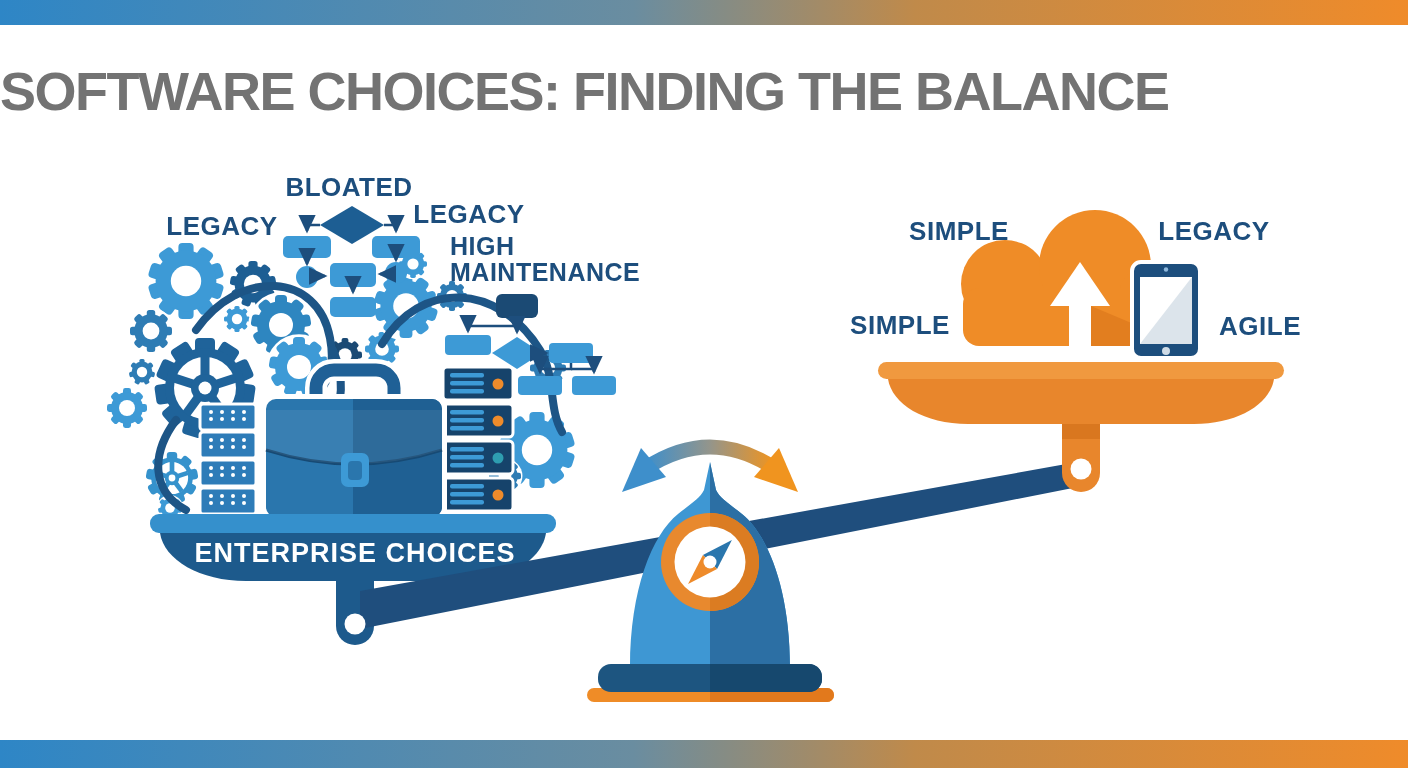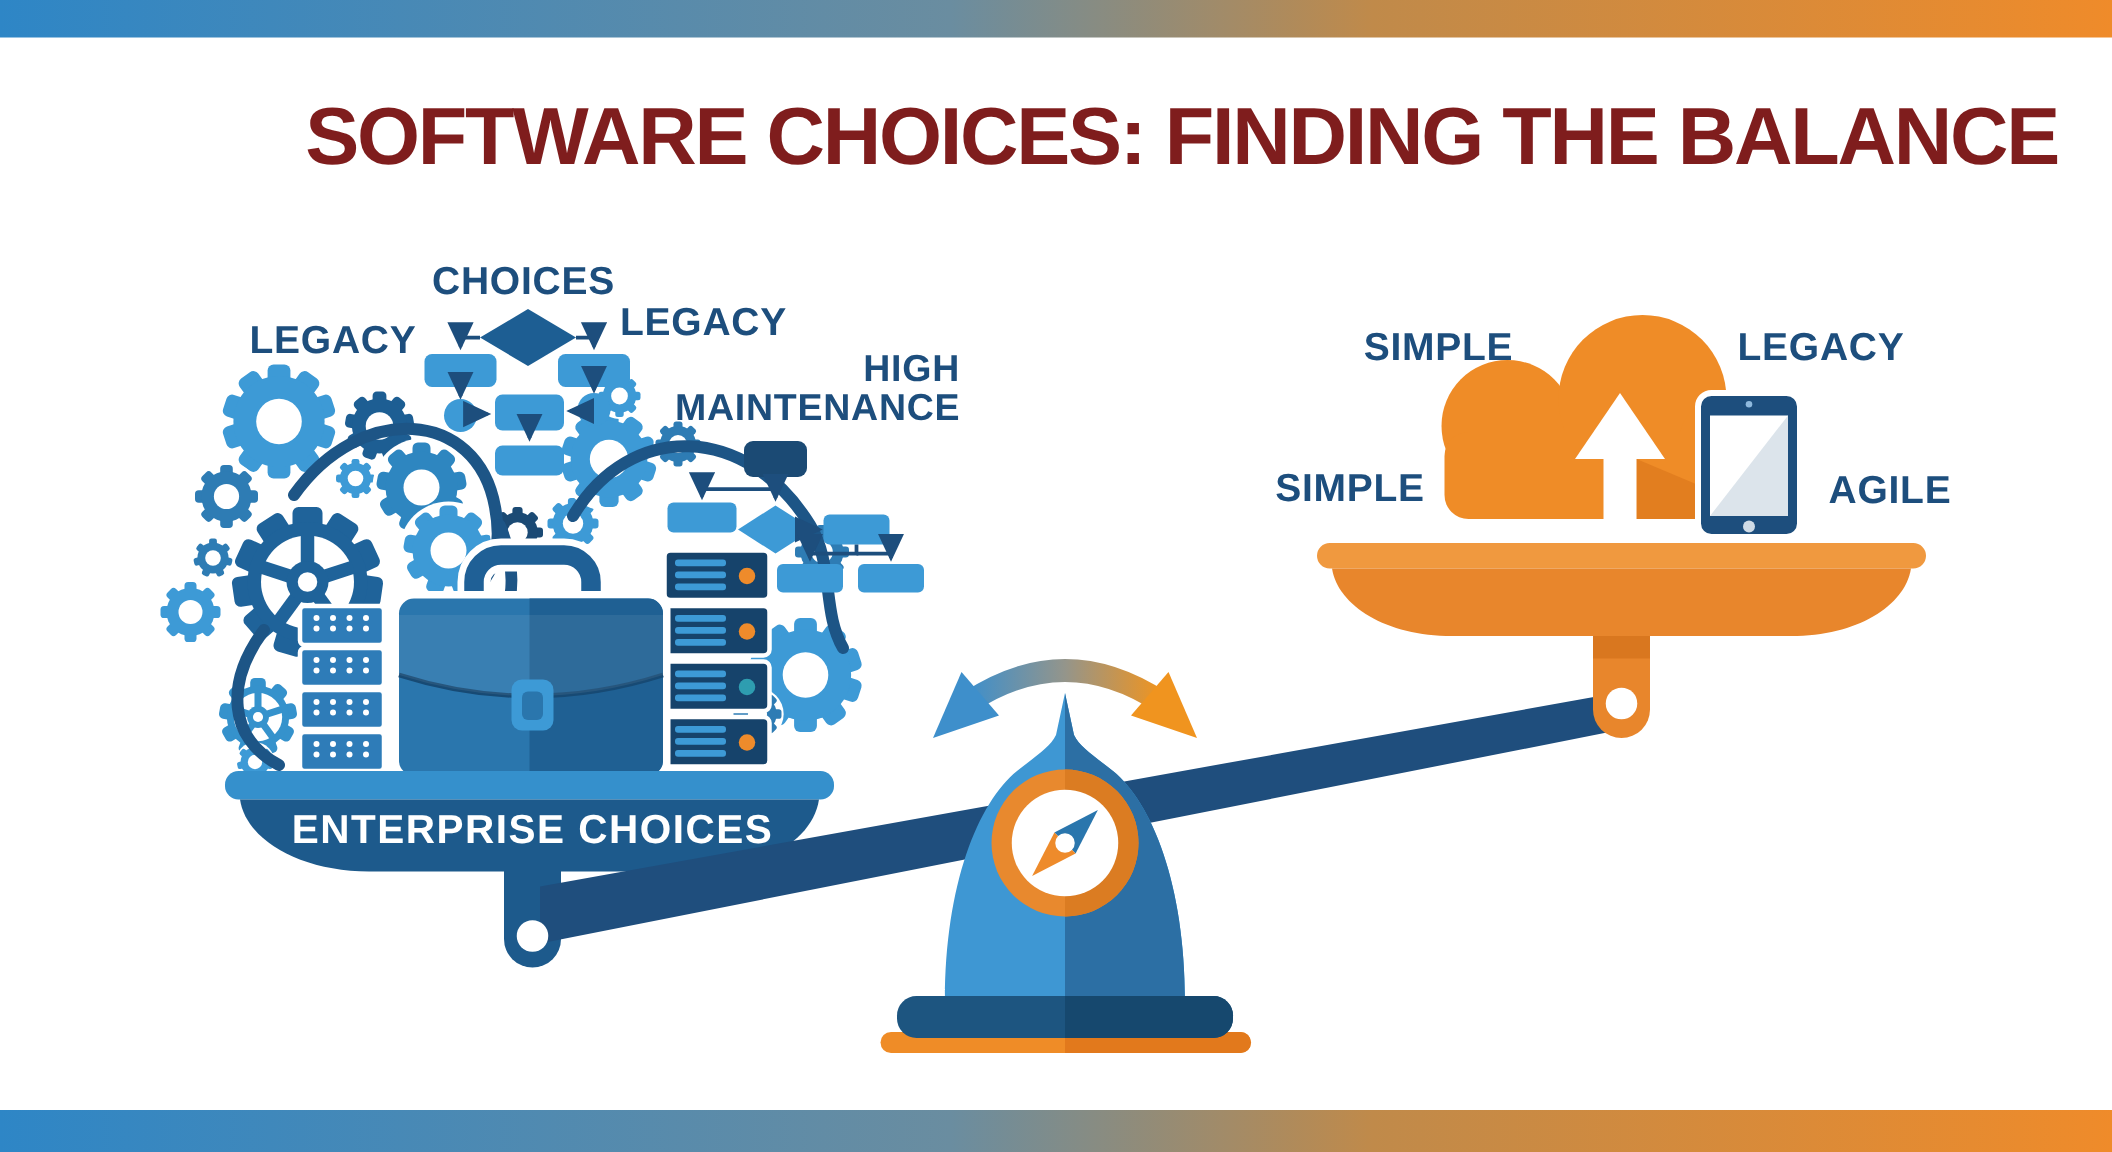--- a/index.html
+++ b/index.html
@@ -2,25 +2,25 @@
 <html><head>
 <meta charset="utf-8">
 <style>
   html,body{margin:0;padding:0;background:#666;}
   .stage{position:relative;width:1408px;height:768px;background:#ffffff;overflow:hidden;
          font-family:"Liberation Sans",sans-serif;margin:0 auto;}
   .grad-bar{position:absolute;left:0;width:1408px;
             background:linear-gradient(90deg,#2e86c6 0%,#6a8da0 45%,#c08a4a 65%,#ef8b2a 100%);}
   .grad-bar.top{top:0;height:25px;}
   .grad-bar.bottom{bottom:0;height:28px;}
-  .title{position:absolute;top:60px;left:0;width:1372px;text-align:right;
-         color:#7f1d1d;font-weight:700;font-size:54px;letter-spacing:-1.5px;white-space:nowrap;}
+  .title{position:absolute;top:60px;left:0;width:1372px;text-align:left;
+         color:#737373;font-weight:700;font-size:54px;letter-spacing:-1.5px;white-space:nowrap;}
   .tag{position:absolute;transform:translateX(-50%);color:#1d4e7d;font-weight:700;
        font-size:26px;letter-spacing:.5px;white-space:nowrap;}
-  .tag.wrap{white-space:normal;width:190px;text-align:right;line-height:1.02;font-size:25px;}
+  .tag.wrap{white-space:normal;width:190px;text-align:left;line-height:1.02;font-size:25px;}
   .pan-label{position:absolute;transform:translateX(-50%);color:#ffffff;font-weight:700;
              white-space:nowrap;letter-spacing:1px;}
   .pan-label.left{font-size:27px;}
   .pan-label.right{font-size:24px;letter-spacing:.5px;}
   svg{position:absolute;left:0;top:0;}
   .fc-line{stroke:#1d4e7d;stroke-width:2.5;fill:none;}
 </style>
 </head>
 <body>
 
@@ -501,21 +501,21 @@
     <g>
       <rect x="1132" y="262" width="68" height="96" rx="9" fill="#1d4e7d" stroke="#ffffff" stroke-width="4"></rect>
       <rect x="1140" y="277" width="52" height="67" fill="#ffffff"></rect>
       <polygon points="1192,277 1192,344 1140,344" fill="#dce4eb"></polygon>
       <circle cx="1166" cy="269.5" r="2.2" fill="#8fb9dd"></circle>
       <circle cx="1166" cy="351" r="4" fill="#cfdbe6"></circle>
     </g>
   </svg>
 
   <div class="tag" style="left:222px;top:211px">LEGACY</div>
-  <div class="tag" style="left:349px;top:172px">CHOICES</div>
+  <div class="tag" style="left:349px;top:172px">BLOATED</div>
   <div class="tag" style="left:469px;top:199px">LEGACY</div>
   <div class="tag wrap" style="left:545px;top:234px">HIGH MAINTENANCE</div>
 
   <div class="tag" style="left:959px;top:216px">SIMPLE</div>
   <div class="tag" style="left:1214px;top:216px">LEGACY</div>
   <div class="tag" style="left:900px;top:310px">SIMPLE</div>
   <div class="tag" style="left:1260px;top:311px">AGILE</div>
 
   <div class="pan-label left" style="left:355px;top:538px">ENTERPRISE CHOICES</div>
 </div>

